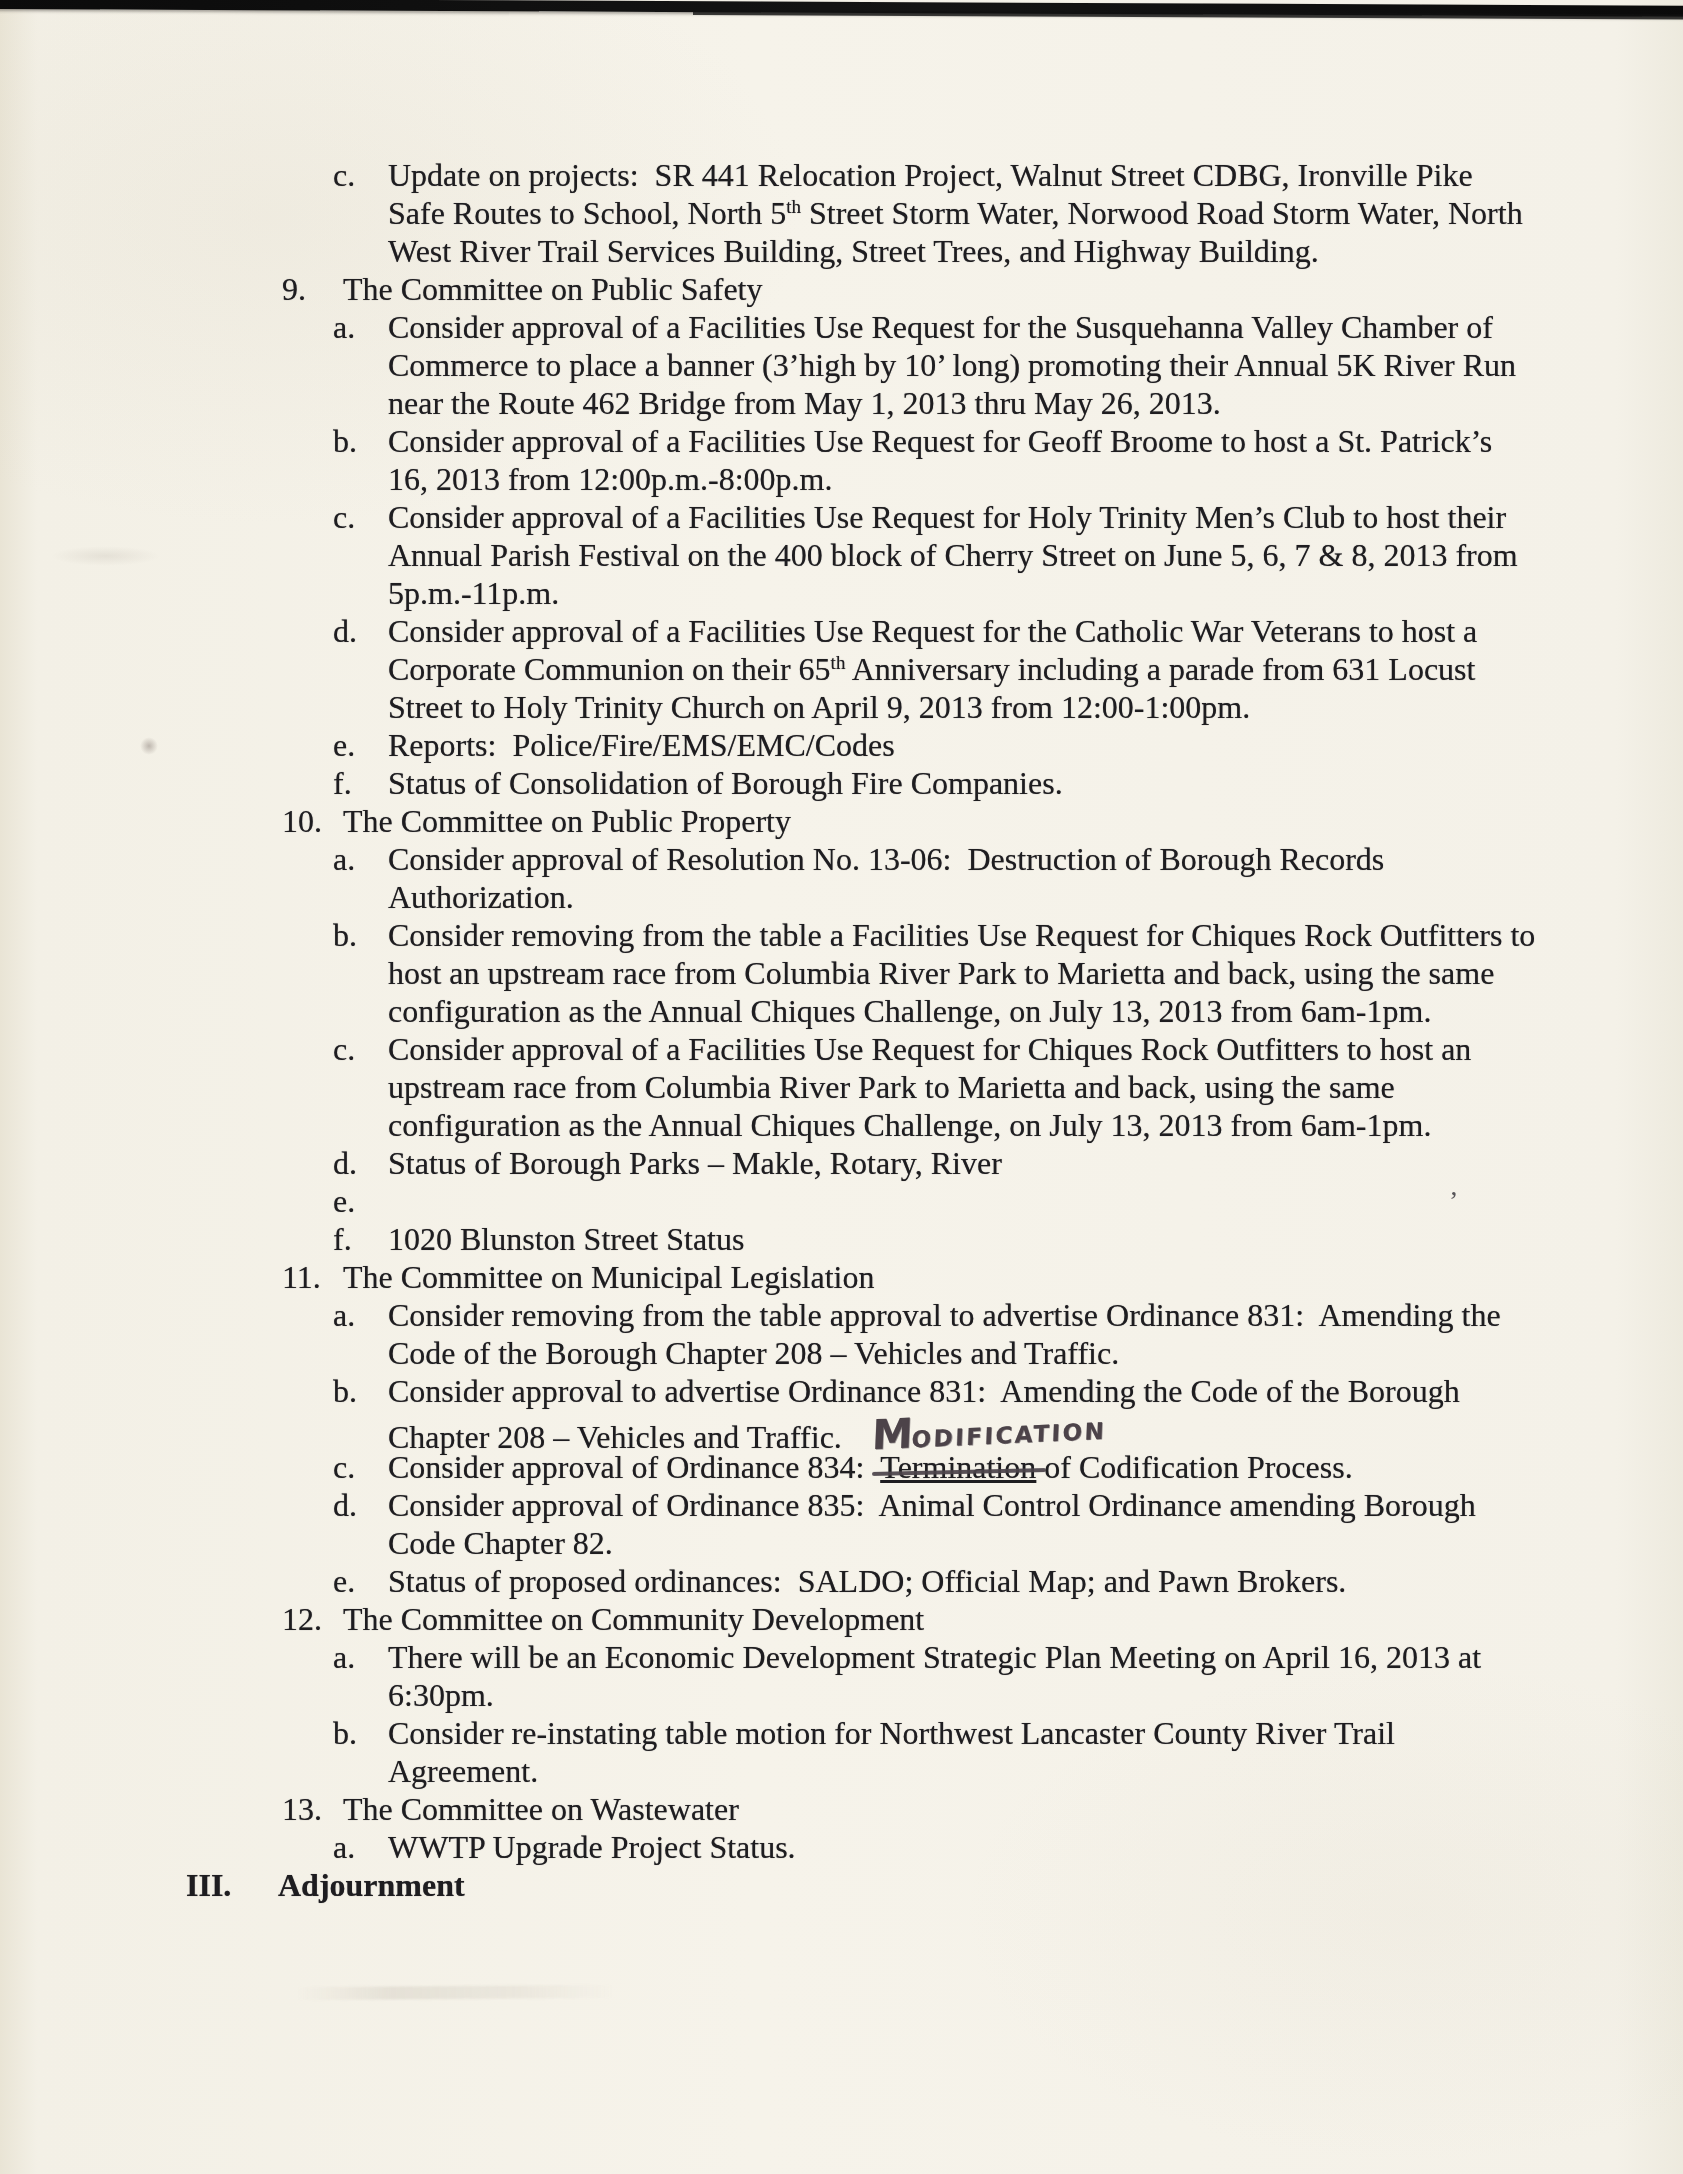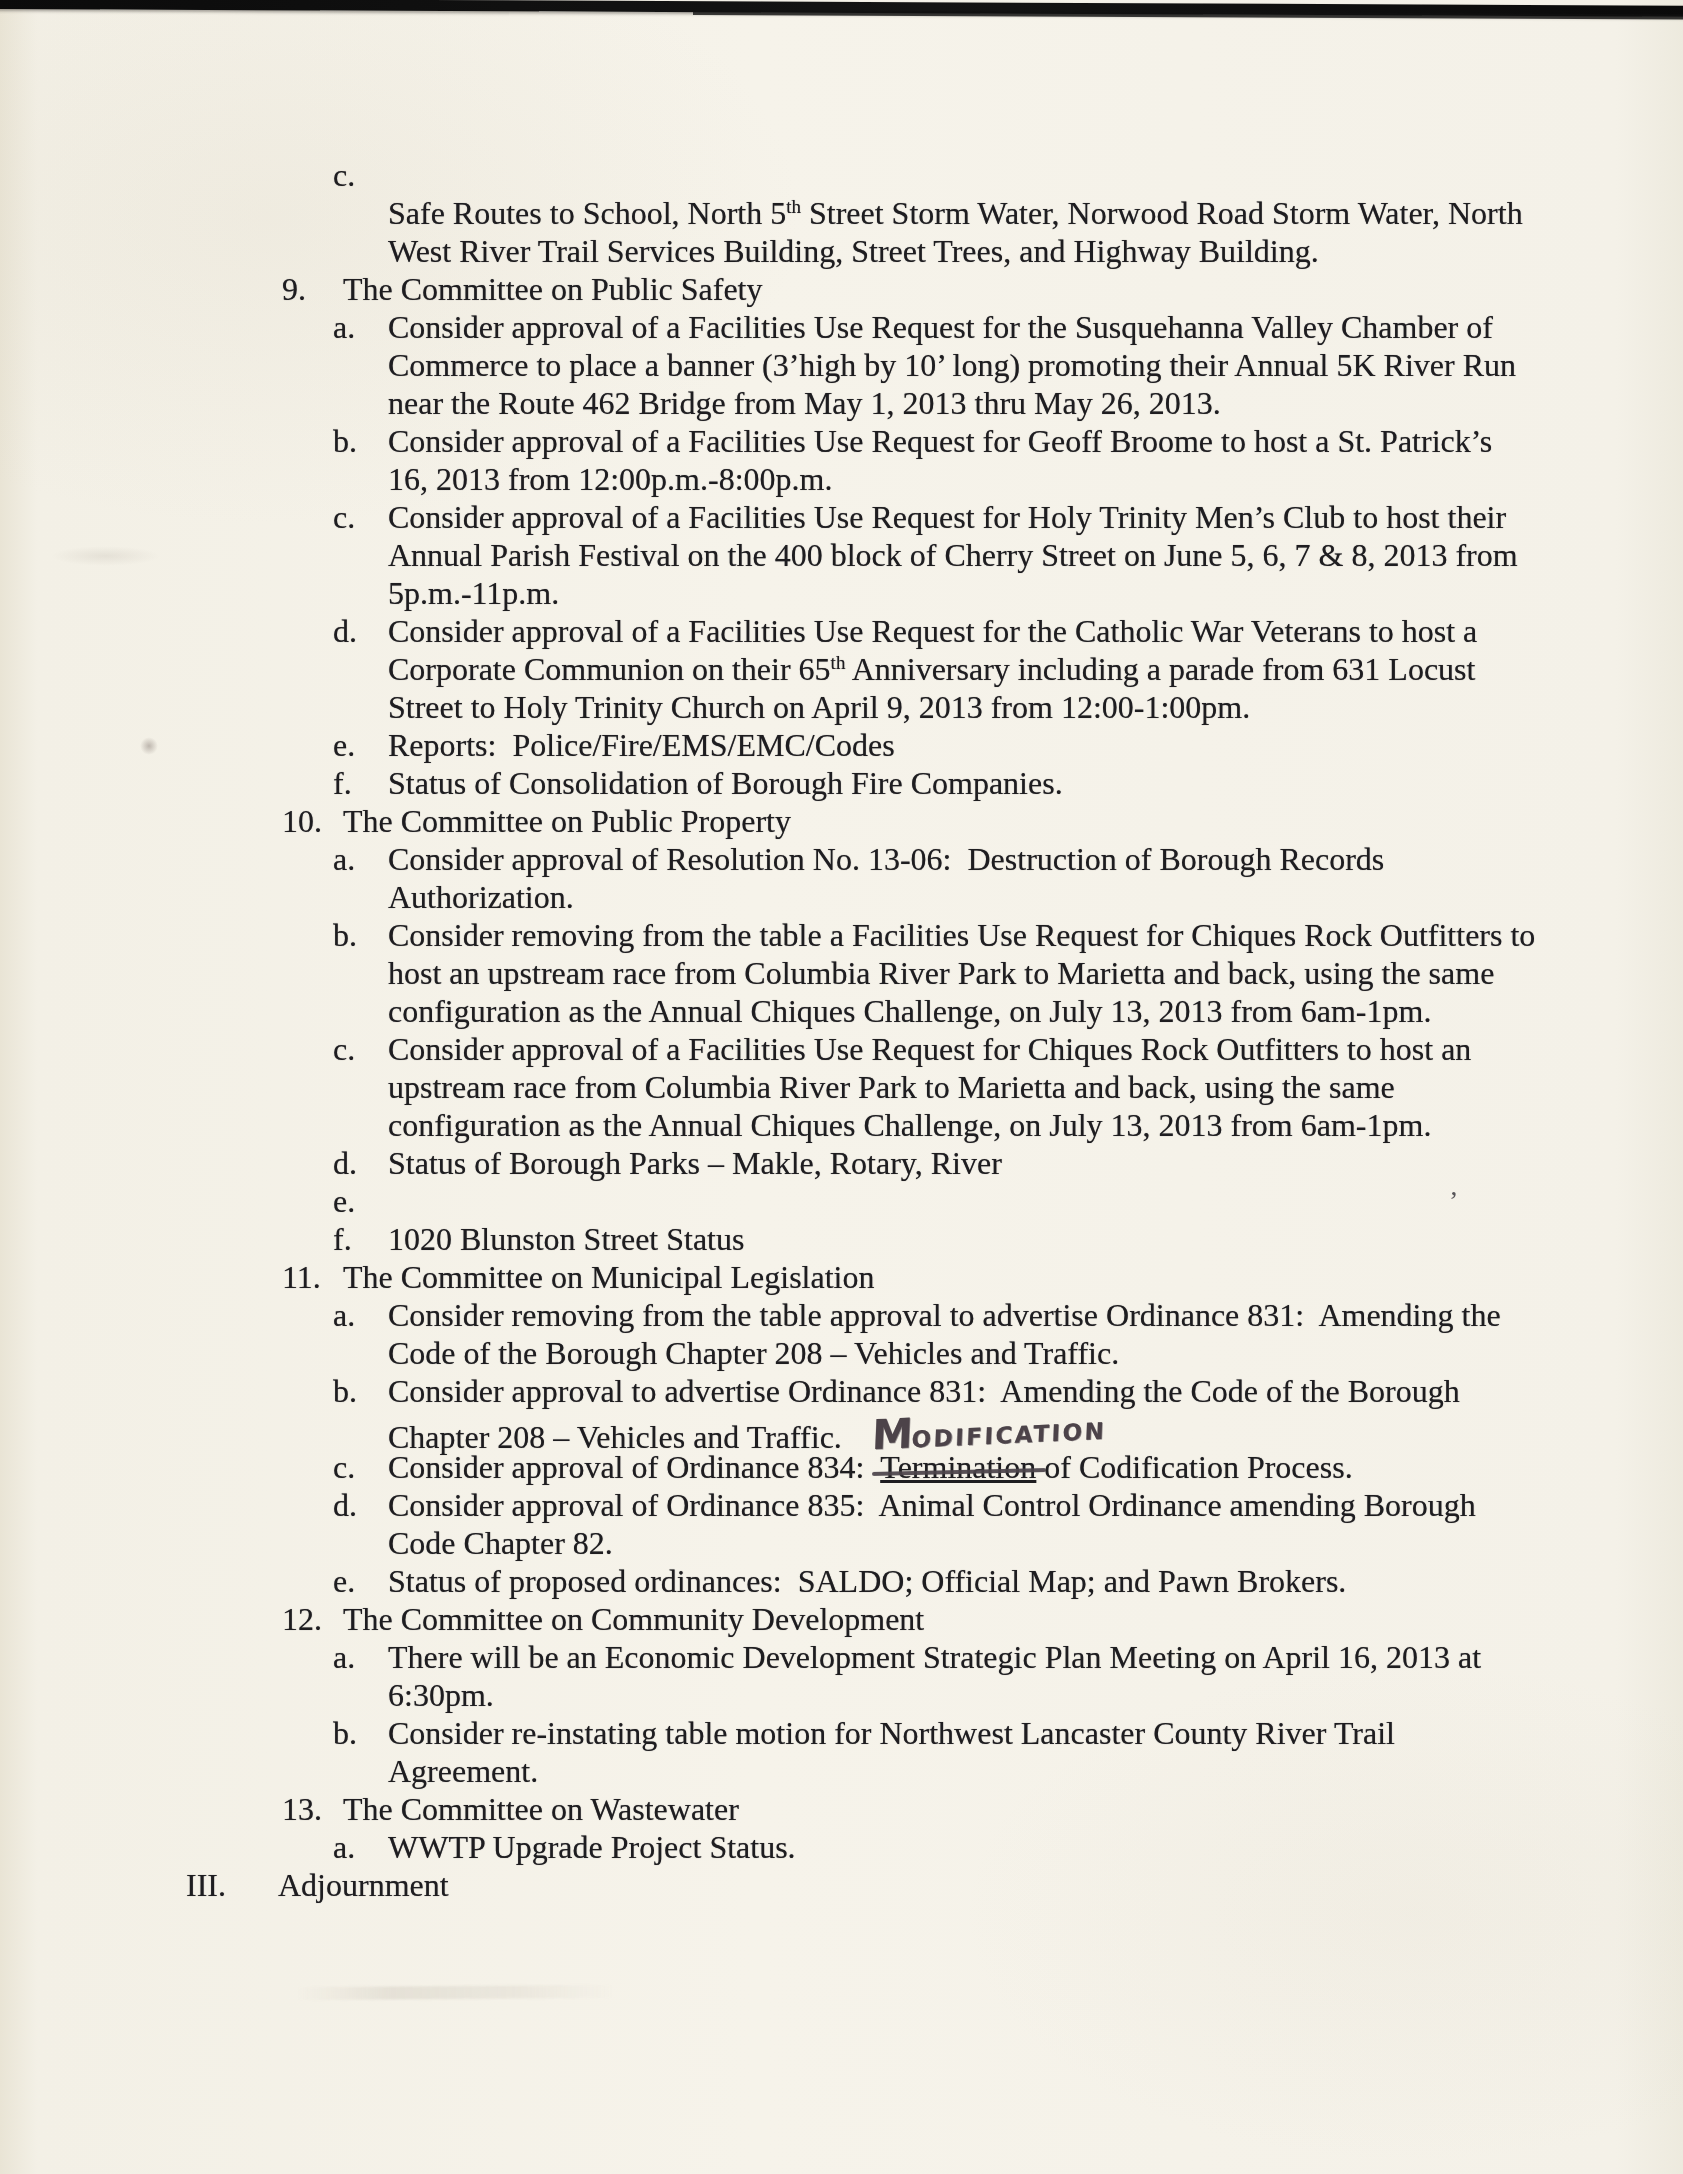--- a/index.html
+++ b/index.html
@@ -41,21 +41,21 @@
   }
   .line {
     position: relative;
     height: 38px;
     line-height: 38px;
     font-size: 32px;
     white-space: pre;
     text-shadow: 0 0 0.8px rgba(36,34,40,0.65);
   }
   .line .marker { position: absolute; top: 0; }
-  .t-roman  { padding-left: 278px; }
+  .t-roman  { padding-left: 278px; font-weight: bold; }
   .t-roman .marker  { left: 186px; }
   .t-num    { padding-left: 343px; }
   .t-num .marker    { left: 282px; }
   .t-letter { padding-left: 388px; }
   .t-letter .marker { left: 333px; }
   .t-cont   { padding-left: 388px; }
 
   sup {
     font-size: 19px;
     line-height: 0;
@@ -122,21 +122,21 @@
 </style>
 </head>
 <body>
 
 <div class="page">
 
   <div class="scan-edge-1"></div>
   <div class="scan-edge-2"></div>
 
   <div class="doc">
-      <div class="line t-letter"><span class="marker">c.</span></div>
+      <div class="line t-letter"><span class="marker">c.</span><span class="text"><span>Update on projects:  SR 441 Relocation Project, Walnut Street CDBG, Ironville Pike</span></span></div>
       <div class="line t-cont"><span class="text"><span>Safe Routes to School, North 5</span><sup>th</sup><span> Street Storm Water, Norwood Road Storm Water, North</span></span></div>
       <div class="line t-cont"><span class="text"><span>West River Trail Services Building, Street Trees, and Highway Building.</span></span></div>
       <div class="line t-num"><span class="marker">9.</span><span class="text"><span>The Committee on Public Safety</span></span></div>
       <div class="line t-letter"><span class="marker">a.</span><span class="text"><span>Consider approval of a Facilities Use Request for the Susquehanna Valley Chamber of</span></span></div>
       <div class="line t-cont"><span class="text"><span>Commerce to place a banner (3’high by 10’ long) promoting their Annual 5K River Run</span></span></div>
       <div class="line t-cont"><span class="text"><span>near the Route 462 Bridge from May 1, 2013 thru May 26, 2013.</span></span></div>
       <div class="line t-letter"><span class="marker">b.</span><span class="text"><span>Consider approval of a Facilities Use Request for Geoff Broome to host a St. Patrick’s</span></span></div>
       <div class="line t-cont"><span class="text"><span>16, 2013 from 12:00p.m.-8:00p.m.</span></span></div>
       <div class="line t-letter"><span class="marker">c.</span><span class="text"><span>Consider approval of a Facilities Use Request for Holy Trinity Men’s Club to host their</span></span></div>
       <div class="line t-cont"><span class="text"><span>Annual Parish Festival on the 400 block of Cherry Street on June 5, 6, 7 &amp; 8, 2013 from</span></span></div>

